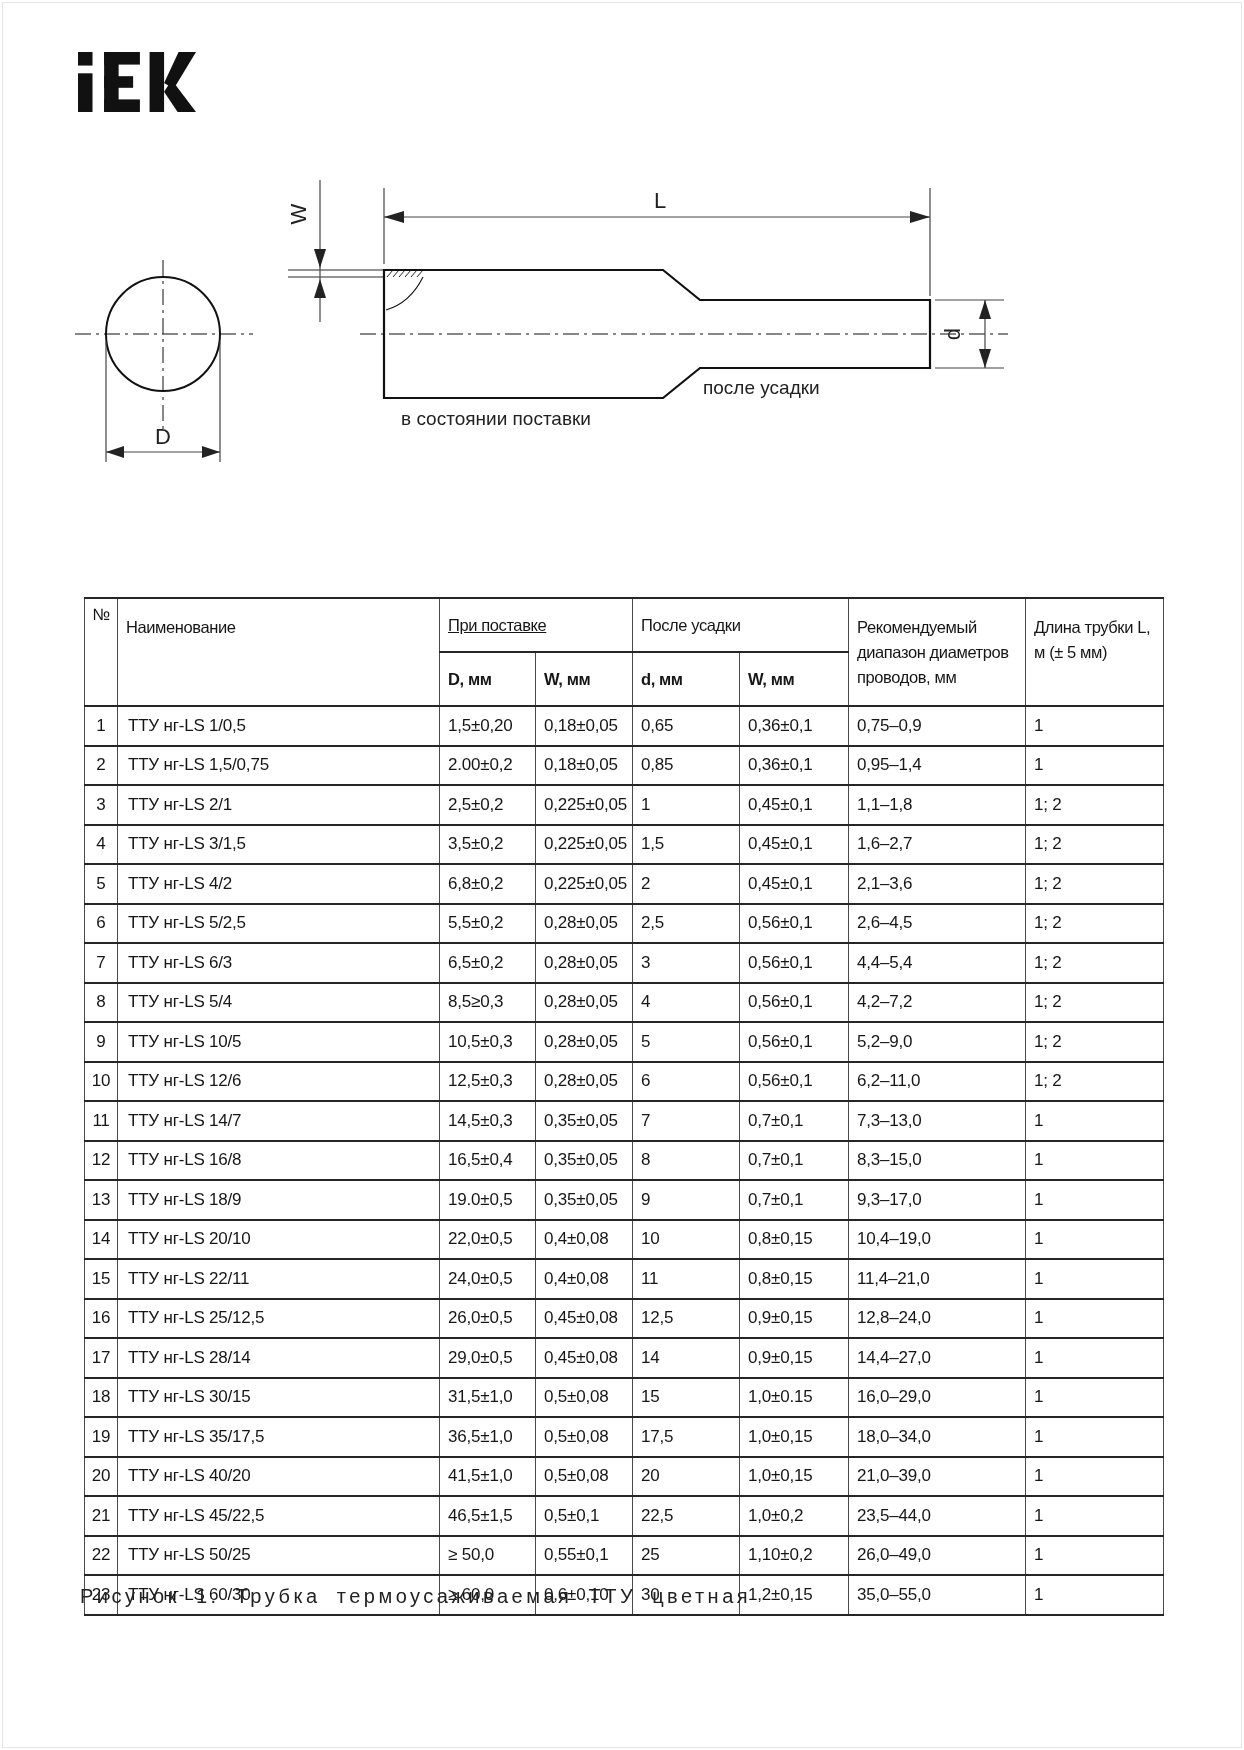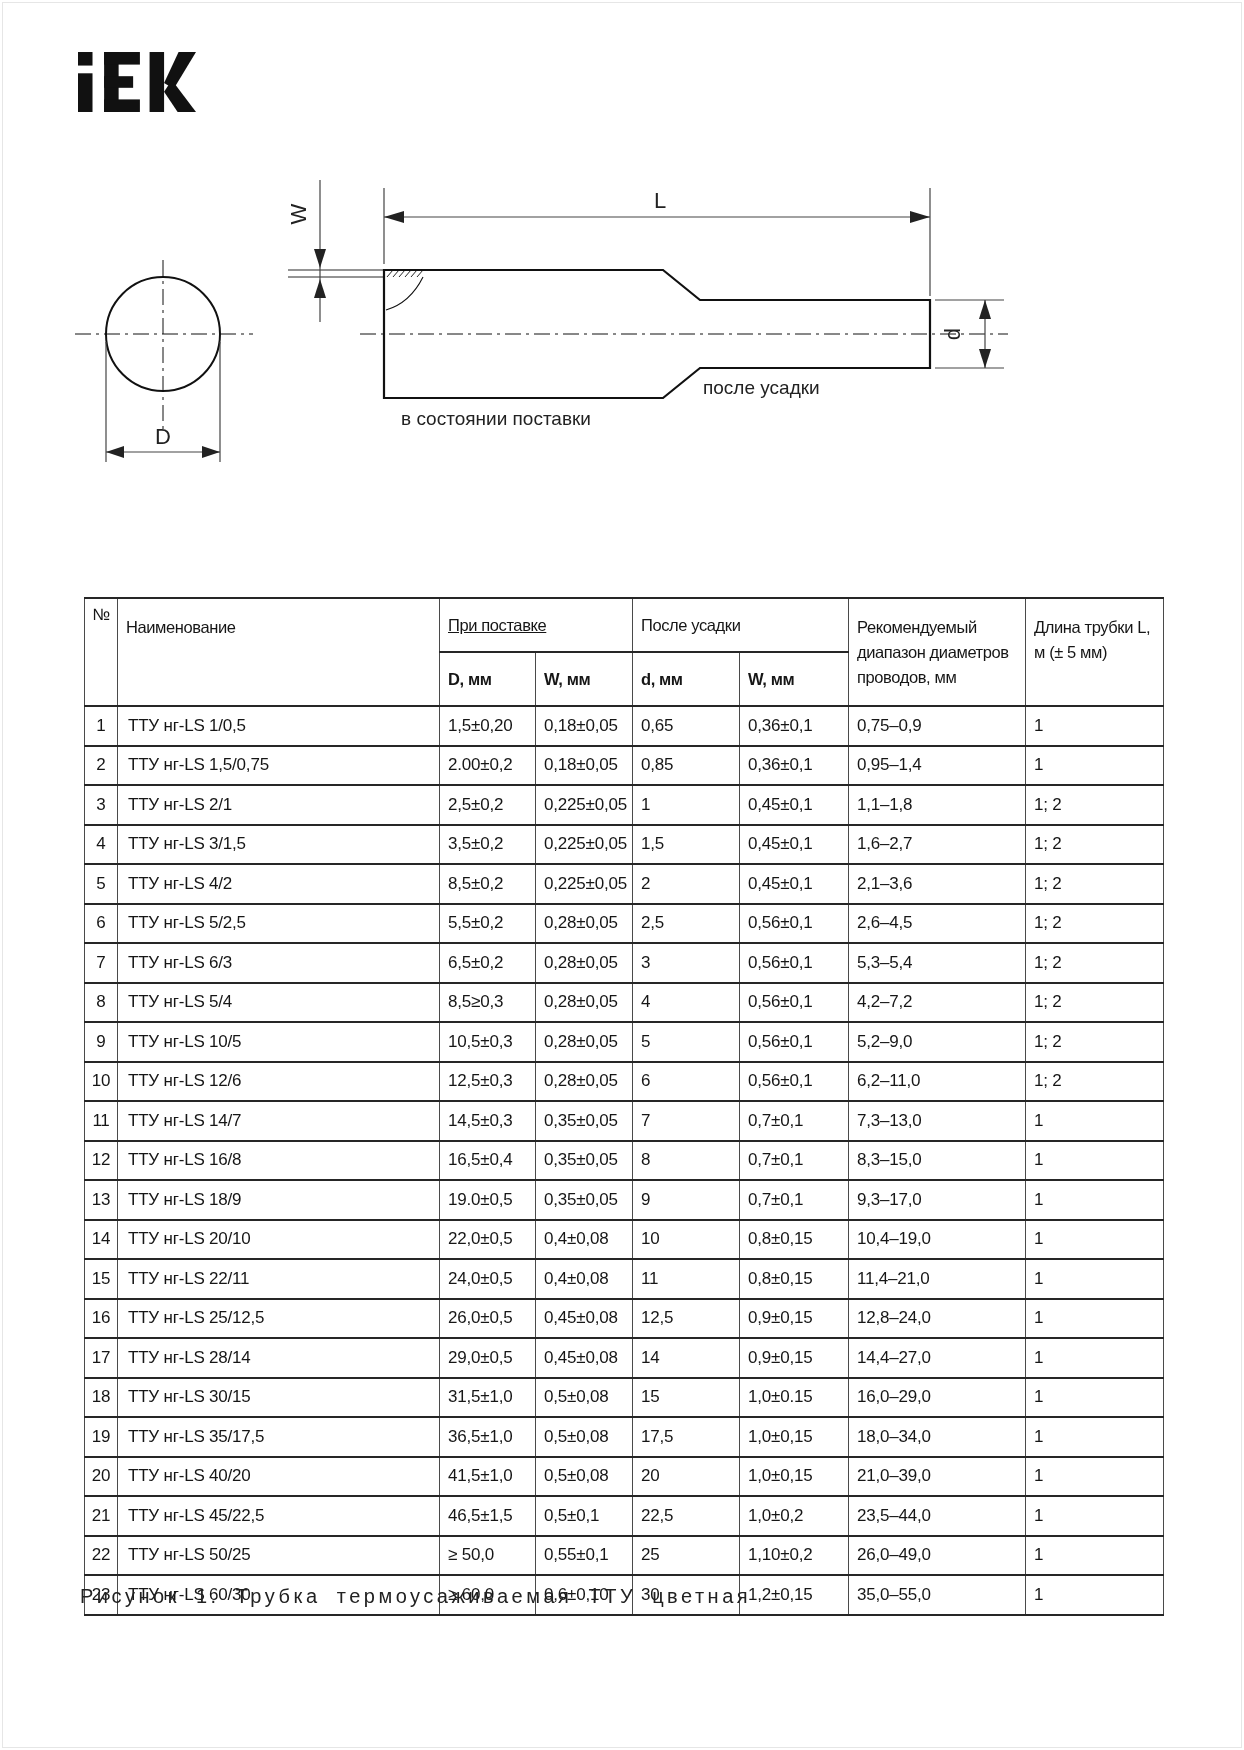--- a/index.html
+++ b/index.html
@@ -183,21 +183,21 @@
           <td>3,5±0,2</td>
           <td>0,225±0,05</td>
           <td>1,5</td>
           <td>0,45±0,1</td>
           <td>1,6–2,7</td>
           <td>1; 2</td>
         </tr>
         <tr>
           <td>5</td>
           <td>ТТУ нг-LS 4/2</td>
-          <td>8,5±0,2</td>
+          <td>6,8±0,2</td>
           <td>0,225±0,05</td>
           <td>2</td>
           <td>0,45±0,1</td>
           <td>2,1–3,6</td>
           <td>1; 2</td>
         </tr>
         <tr>
           <td>6</td>
           <td>ТТУ нг-LS 5/2,5</td>
           <td>5,5±0,2</td>
@@ -207,21 +207,21 @@
           <td>2,6–4,5</td>
           <td>1; 2</td>
         </tr>
         <tr>
           <td>7</td>
           <td>ТТУ нг-LS 6/3</td>
           <td>6,5±0,2</td>
           <td>0,28±0,05</td>
           <td>3</td>
           <td>0,56±0,1</td>
-          <td>5,3–5,4</td>
+          <td>4,4–5,4</td>
           <td>1; 2</td>
         </tr>
         <tr>
           <td>8</td>
           <td>ТТУ нг-LS 5/4</td>
           <td>8,5≥0,3</td>
           <td>0,28±0,05</td>
           <td>4</td>
           <td>0,56±0,1</td>
           <td>4,2–7,2</td>

